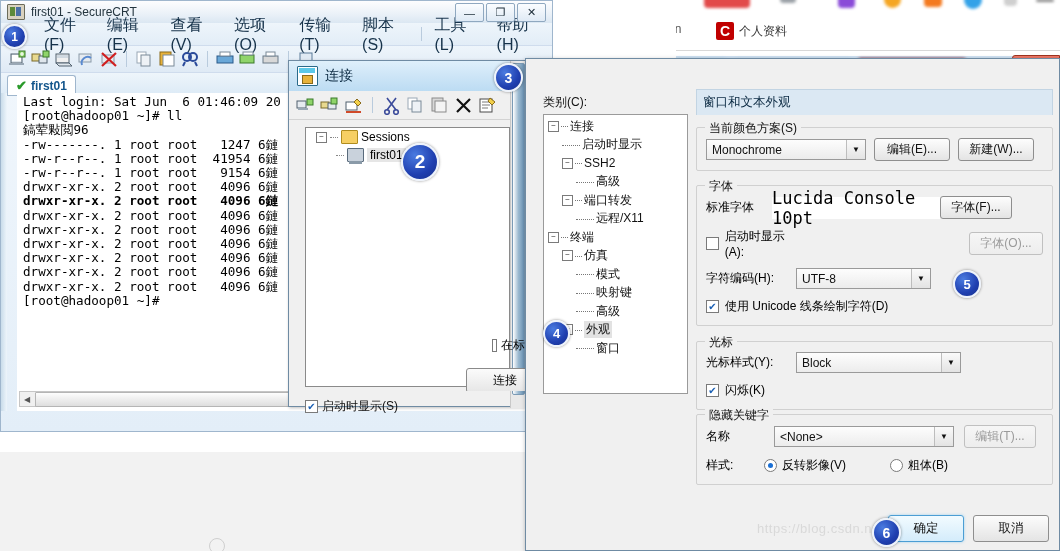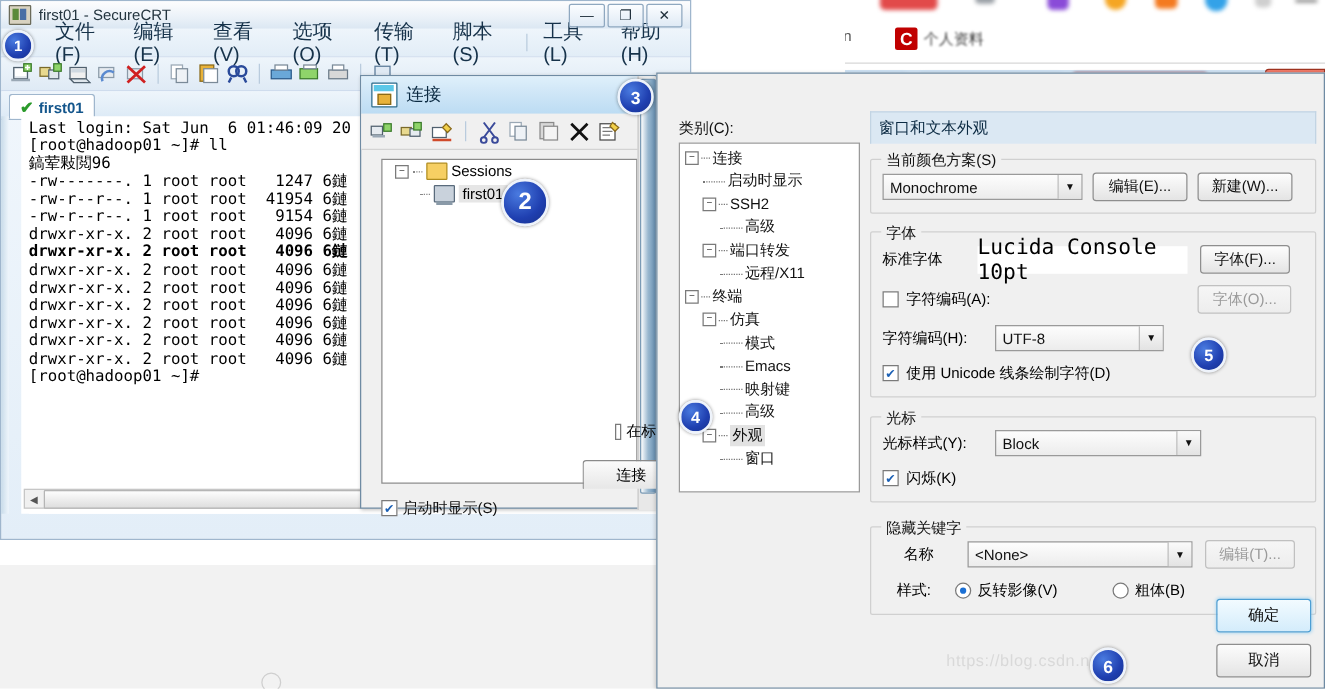--- a/index.html
+++ b/index.html
@@ -282,21 +282,21 @@
     font-family:"DejaVu Sans Mono","Liberation Mono",monospace; font-size:17px;
   }
   .radio{
     width:13px;height:13px;border:1px solid #7a7a7a;border-radius:50%;
     background:#fff;display:inline-flex;align-items:center;justify-content:center;
     box-sizing:border-box;
   }
   .radio.on:after{content:'';width:5px;height:5px;border-radius:50%;background:#1a6fd4;}
   .row{ display:flex; align-items:center; }
   .ds-footer{
-    position:absolute; right:10px; bottom:8px; display:flex; gap:9px;flex-direction:column;
+    position:absolute; right:10px; bottom:8px; display:flex; gap:9px;
   }
   .btn-ok{
     width:74px;height:25px;border:1px solid #4c9ed4;border-radius:3px;
     background:linear-gradient(180deg,#f2fbff,#d4ecfb);
     display:flex;align-items:center;justify-content:center;font-size:12.5px;color:#111;
     box-shadow:0 0 3px #9fd2ef;
   }
   .btn-cancel{
     width:74px;height:25px;border:1px solid #8e8e8e;border-radius:3px;
     background:linear-gradient(180deg,#fcfcfc,#e4e4e4);
@@ -645,24 +645,20 @@
             <span class="st-exp">−</span>
             <span class="st-dash"></span>
             <span>仿真</span>
           </div>
           <div class="st-row" style="padding-left: 32px;">
             <span class="st-dash" style="width: 18px;"></span>
             <span>模式</span>
           </div>
           <div class="st-row" style="padding-left: 32px;">
             <span class="st-dash" style="width: 18px;"></span>
-            <span>Emacs</span>
-          </div>
-          <div class="st-row" style="padding-left: 32px;">
-            <span class="st-dash" style="width: 18px;"></span>
             <span>映射键</span>
           </div>
           <div class="st-row" style="padding-left: 32px;">
             <span class="st-dash" style="width: 18px;"></span>
             <span>高级</span>
           </div>
           <div class="st-row" style="padding-left: 18px;">
             <span class="st-exp">−</span>
             <span class="st-dash"></span>
             <span style="background: rgb(226, 226, 226); padding: 0px 2px;">外观</span>
@@ -688,33 +684,33 @@
             </div>
             <div class="winbtn" style="width:76px;">
               <span>新建(W)...</span>
             </div>
           </div>
         </div>
 
         <div class="gb" style="margin-top:14px;padding-bottom:10px;">
           <span class="gb-lab">字体</span>
 
-          <div class="row" style="gap:10px;">
+          <div class="row" style="">
             <span style="width:66px;font-size:12px;">标准字体</span>
             <div class="fontbox" style="width:168px;">
               <span>Lucida Console 10pt</span>
             </div>
             <div class="winbtn" style="width:72px;">
               <span>字体(F)...</span>
             </div>
           </div>
 
           <div class="row" style="gap:6px;margin-top:9px;">
             <span class="winchk"></span>
-            <span style="font-size:12px;">字符编码(A):</span>
+            <span style="font-size:12px;">启动时显示(A):</span>
             <div class="winbtn disabled" style="width:75px;margin-left:160px;">
               <span>字体(O)...</span>
             </div>
           </div>
 
           <div class="row" style="gap:10px;margin-top:9px;">
             <span style="width:80px;font-size:12px;">字符编码(H):</span>
             <div class="wincombo" style="width:135px;">
               <span>UTF-8</span>
               <span class="arr">▼</span>
@@ -738,21 +734,21 @@
             </div>
           </div>
 
 
           <div class="row" style="gap:6px;margin-top:9px;">
             <span class="winchk">✔</span>
             <span style="font-size:12px;">闪烁(K)</span>
           </div>
         </div>
 
-        <div class="gb" style="margin-top:19px;padding-bottom:10px;text-align:center;">
+        <div class="gb" style="margin-top:4px;padding-bottom:10px;">
           <span class="gb-lab">隐藏关键字</span>
 
           <div class="row" style="gap:10px;">
             <span style="width:58px;font-size:12px;">名称</span>
             <div class="wincombo" style="width:180px;">
               <span>&lt;None&gt;</span>
               <span class="arr">▼</span>
             </div>
             <div class="winbtn disabled" style="width:72px;">
               <span>编辑(T)...</span>

